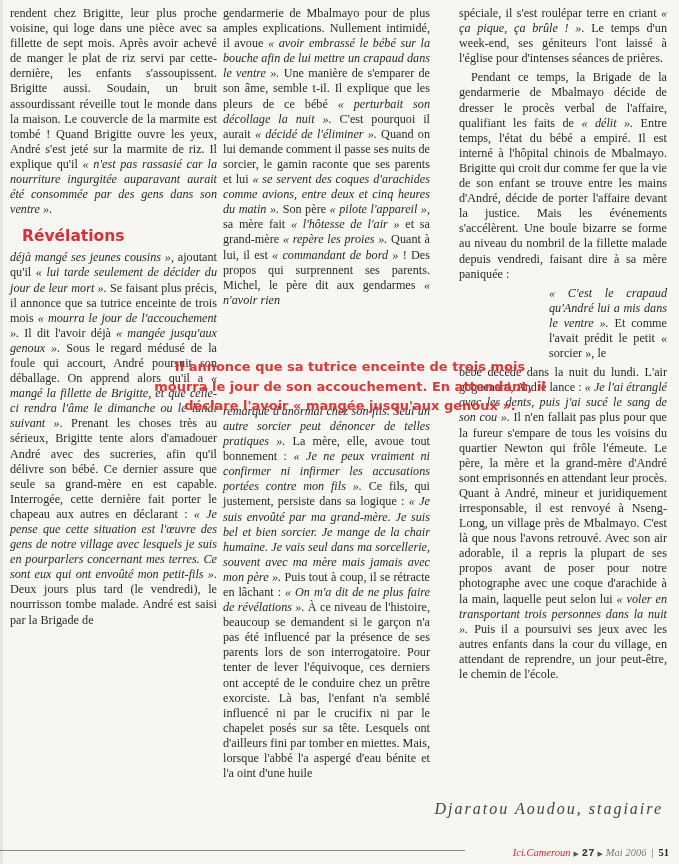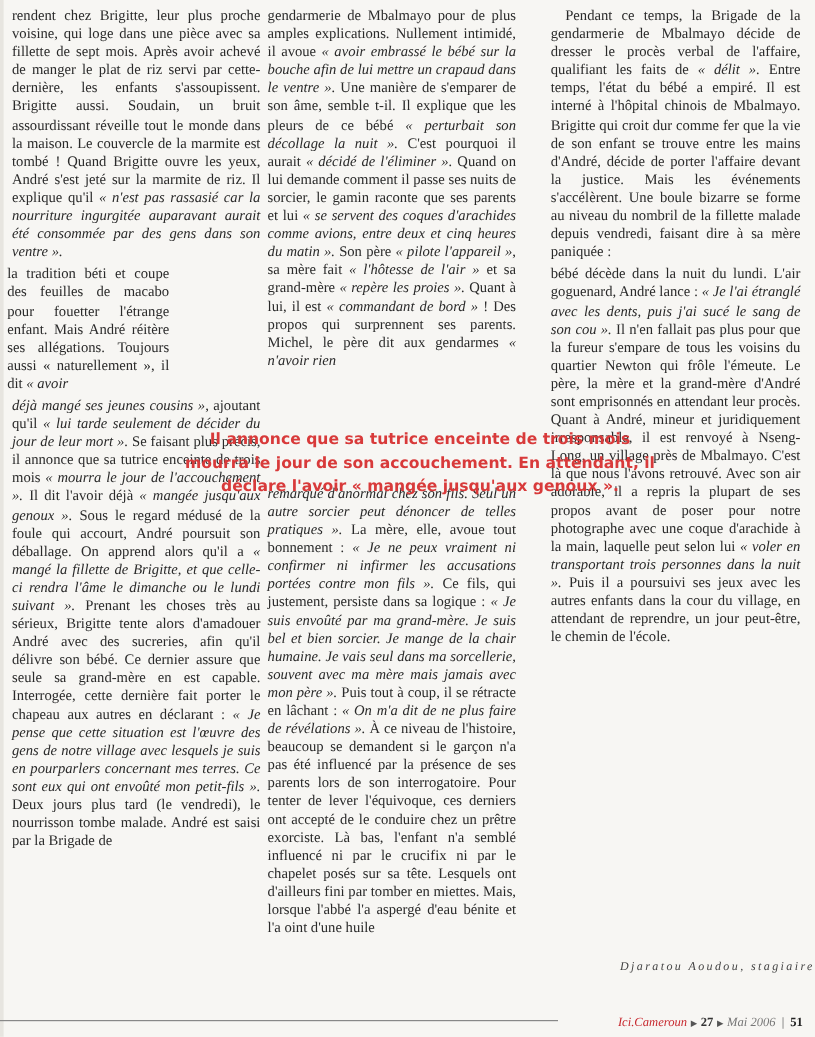--- a/index.html
+++ b/index.html
@@ -27,59 +27,61 @@
   .wrap-left { float:left; width:135px; }
   .wrap-left p { margin:0; }
   .col2gap { height:88px; }
   .col3wrap { margin-left:90px; }
   .pull {
     position:absolute; left:150px; top:357px; width:400px;
     font-family:"DejaVu Sans", sans-serif; font-weight:bold;
     color:#d83a3a; font-size:13px; line-height:19.5px; text-align:center;
   }
   .sig {
-    position:absolute; right:0; top:800px;
-    font-style:italic; font-size:10px; letter-spacing:2px; color:#444;
+    position:absolute; right:16px; top:800px;
+    font-style:italic; font-size:16px; letter-spacing:2px; color:#444;
   }
   .hr {
     position:absolute; left:0; top:850px; width:465px; height:1px; background:#888;
   }
   .footer {
     position:absolute; right:10px; top:847px; font-size:10.5px; color:#555;
   }
   .footer .mag { color:#c7282e; font-style:italic; }
   .footer .arrow { font-size:7px; color:#555; padding:0 3px; }
-  .footer .num { font-family:Liberation Serif, serif; font-weight:bold; color:#333;margin-top:16px; }
+  .footer .num { font-family:Liberation Mono, monospace; font-weight:bold; color:#333;margin-top:16px; }
   .footer .date { font-style:italic; color:#777;text-align:center; }
   .footer .pg { font-family:Liberation Serif, serif; font-weight:bold; color:#222; }
   .footer .bar { padding:0 5px; color:#555; }
   .edge { position:absolute; left:0; top:0; width:3px; height:864px; background:#e7e5e0; }
 </style>
 </head>
 <body>
 
 <div class="edge"></div>
 
 <div id="col1" class="col">
   <p><span>rendent chez Brigitte, leur plus proche voisine, qui loge dans une pièce avec sa fillette de sept mois. Après avoir achevé de manger le plat de riz servi par cette-dernière, les enfants s'assoupissent. Brigitte aussi. Soudain, un bruit assourdissant réveille tout le monde dans la maison. Le couvercle de la marmite est tombé ! Quand Brigitte ouvre les yeux, André s'est jeté sur la marmite de riz. Il explique qu'il </span><span class="it">« n'est pas rassasié car la nourriture ingurgitée auparavant aurait été consommée par des gens dans son ventre ».</span></p>
-  <div class="wrap-left">
-    <p><span>la tradition béti et coupe des feuilles de macabo pour fouetter l'étrange enfant. Mais André réitère ses allégations. Toujours aussi « naturellement », il dit </span><span class="it">« avoir</span></p>
-  </div>
+  <h2 class="sub">Révélations</h2>
   <div style="clear:both"></div>
   <p><span class="it">déjà mangé ses jeunes cousins »</span><span>, ajoutant qu'il </span><span class="it">« lui tarde seulement de décider du jour de leur mort ».</span><span> Se faisant plus précis, il annonce que sa tutrice enceinte de trois mois </span><span class="it">« mourra le jour de l'accouchement ».</span><span> Il dit l'avoir déjà </span><span class="it">« mangée jusqu'aux genoux ».</span><span> Sous le regard médusé de la foule qui accourt, André poursuit son déballage. On apprend alors qu'il a </span><span class="it">« mangé la fillette de Brigitte, et que celle-ci rendra l'âme le dimanche ou le lundi suivant ».</span><span> Prenant les choses très au sérieux, Brigitte tente alors d'amadouer André avec des sucreries, afin qu'il délivre son bébé. Ce dernier assure que seule sa grand-mère en est capable. Interrogée, cette dernière fait porter le chapeau aux autres en déclarant : </span><span class="it">« Je pense que cette situation est l'œuvre des gens de notre village avec lesquels je suis en pourparlers concernant mes terres. Ce sont eux qui ont envoûté mon petit-fils ».</span><span> Deux jours plus tard (le vendredi), le nourrisson tombe malade. André est saisi par la Brigade de</span></p>
 </div>
 
 <div id="col2" class="col">
   <p><span>gendarmerie de Mbalmayo pour de plus amples explications. Nullement intimidé, il avoue </span><span class="it">« avoir embrassé le bébé sur la bouche afin de lui mettre un crapaud dans le ventre ».</span><span> Une manière de s'emparer de son âme, semble t-il. Il explique que les pleurs de ce bébé </span><span class="it">« perturbait son décollage la nuit ».</span><span> C'est pourquoi il aurait </span><span class="it">« décidé de l'éliminer ».</span><span> Quand on lui demande comment il passe ses nuits de sorcier, le gamin raconte que ses parents et lui </span><span class="it">« se servent des coques d'arachides comme avions, entre deux et cinq heures du matin ».</span><span> Son père </span><span class="it">« pilote l'appareil »</span><span>, sa mère fait </span><span class="it">« l'hôtesse de l'air »</span><span> et sa grand-mère </span><span class="it">« repère les proies ».</span><span> Quant à lui, il est </span><span class="it">« commandant de bord »</span><span> ! Des propos qui surprennent ses parents. Michel, le père dit aux gendarmes </span><span class="it">« n'avoir rien</span></p>
   <div class="col2gap"></div>
   <p><span class="it">remarqué d'anormal chez son fils. Seul un autre sorcier peut dénoncer de telles pratiques ».</span><span> La mère, elle, avoue tout bonnement : </span><span class="it">« Je ne peux vraiment ni confirmer ni infirmer les accusations portées contre mon fils ».</span><span> Ce fils, qui justement, persiste dans sa logique : </span><span class="it">« Je suis envoûté par ma grand-mère. Je suis bel et bien sorcier. Je mange de la chair humaine. Je vais seul dans ma sorcellerie, souvent avec ma mère mais jamais avec mon père ».</span><span> Puis tout à coup, il se rétracte en lâchant : </span><span class="it">« On m'a dit de ne plus faire de révélations ».</span><span> À ce niveau de l'histoire, beaucoup se demandent si le garçon n'a pas été influencé par la présence de ses parents lors de son interrogatoire. Pour tenter de lever l'équivoque, ces derniers ont accepté de le conduire chez un prêtre exorciste. Là bas, l'enfant n'a semblé influencé ni par le crucifix ni par le chapelet posés sur sa tête. Lesquels ont d'ailleurs fini par tomber en miettes. Mais, lorsque l'abbé l'a aspergé d'eau bénite et l'a oint d'une huile</span></p>
 </div>
 
 <div id="col3" class="col">
+  <p><span>spéciale, il s'est roulépar terre en criant </span><span class="it">« ça pique, ça brûle ! ».</span><span> Le temps d'un week-end, ses géniteurs l'ont laissé à l'église pour d'intenses séances de prières.</span></p>
   <p class="ind"><span>Pendant ce temps, la Brigade de la gendarmerie de Mbalmayo décide de dresser le procès verbal de l'affaire, qualifiant les faits de </span><span class="it">« délit ».</span><span> Entre temps, l'état du bébé a empiré. Il est interné à l'hôpital chinois de Mbalmayo. Brigitte qui croit dur comme fer que la vie de son enfant se trouve entre les mains d'André, décide de porter l'affaire devant la justice. Mais les événements s'accélèrent. Une boule bizarre se forme au niveau du nombril de la fillette malade depuis vendredi, faisant dire à sa mère paniquée :</span></p>
+  <div class="col3wrap">
+    <p><span class="it">« C'est le crapaud qu'André lui a mis dans le ventre ».</span><span> Et comme l'avait prédit le petit « sorcier », le</span></p>
+  </div>
   <p><span>bébé décède dans la nuit du lundi. L'air goguenard, André lance : </span><span class="it">« Je l'ai étranglé avec les dents, puis j'ai sucé le sang de son cou ».</span><span> Il n'en fallait pas plus pour que la fureur s'empare de tous les voisins du quartier Newton qui frôle l'émeute. Le père, la mère et la grand-mère d'André sont emprisonnés en attendant leur procès. Quant à André, mineur et juridiquement irresponsable, il est renvoyé à Nseng-Long, un village près de Mbalmayo. C'est là que nous l'avons retrouvé. Avec son air adorable, il a repris la plupart de ses propos avant de poser pour notre photographe avec une coque d'arachide à la main, laquelle peut selon lui </span><span class="it">« voler en transportant trois personnes dans la nuit ».</span><span> Puis il a poursuivi ses jeux avec les autres enfants dans la cour du village, en attendant de reprendre, un jour peut-être, le chemin de l'école.</span></p>
 </div>
 
 <div class="pull">Il annonce que sa tutrice enceinte de trois mois mourra le jour de son accouchement. En attendant, il déclare l'avoir « mangée jusqu'aux genoux ».</div>
 
 <div class="sig">Djaratou Aoudou, stagiaire</div>
 
 <div class="hr"></div>
 <div class="footer">
   <span class="mag">Ici.Cameroun</span><span class="arrow">▶</span><span class="num">27</span><span class="arrow">▶</span><span class="date">Mai 2006</span><span class="bar">|</span><span class="pg">51</span>

